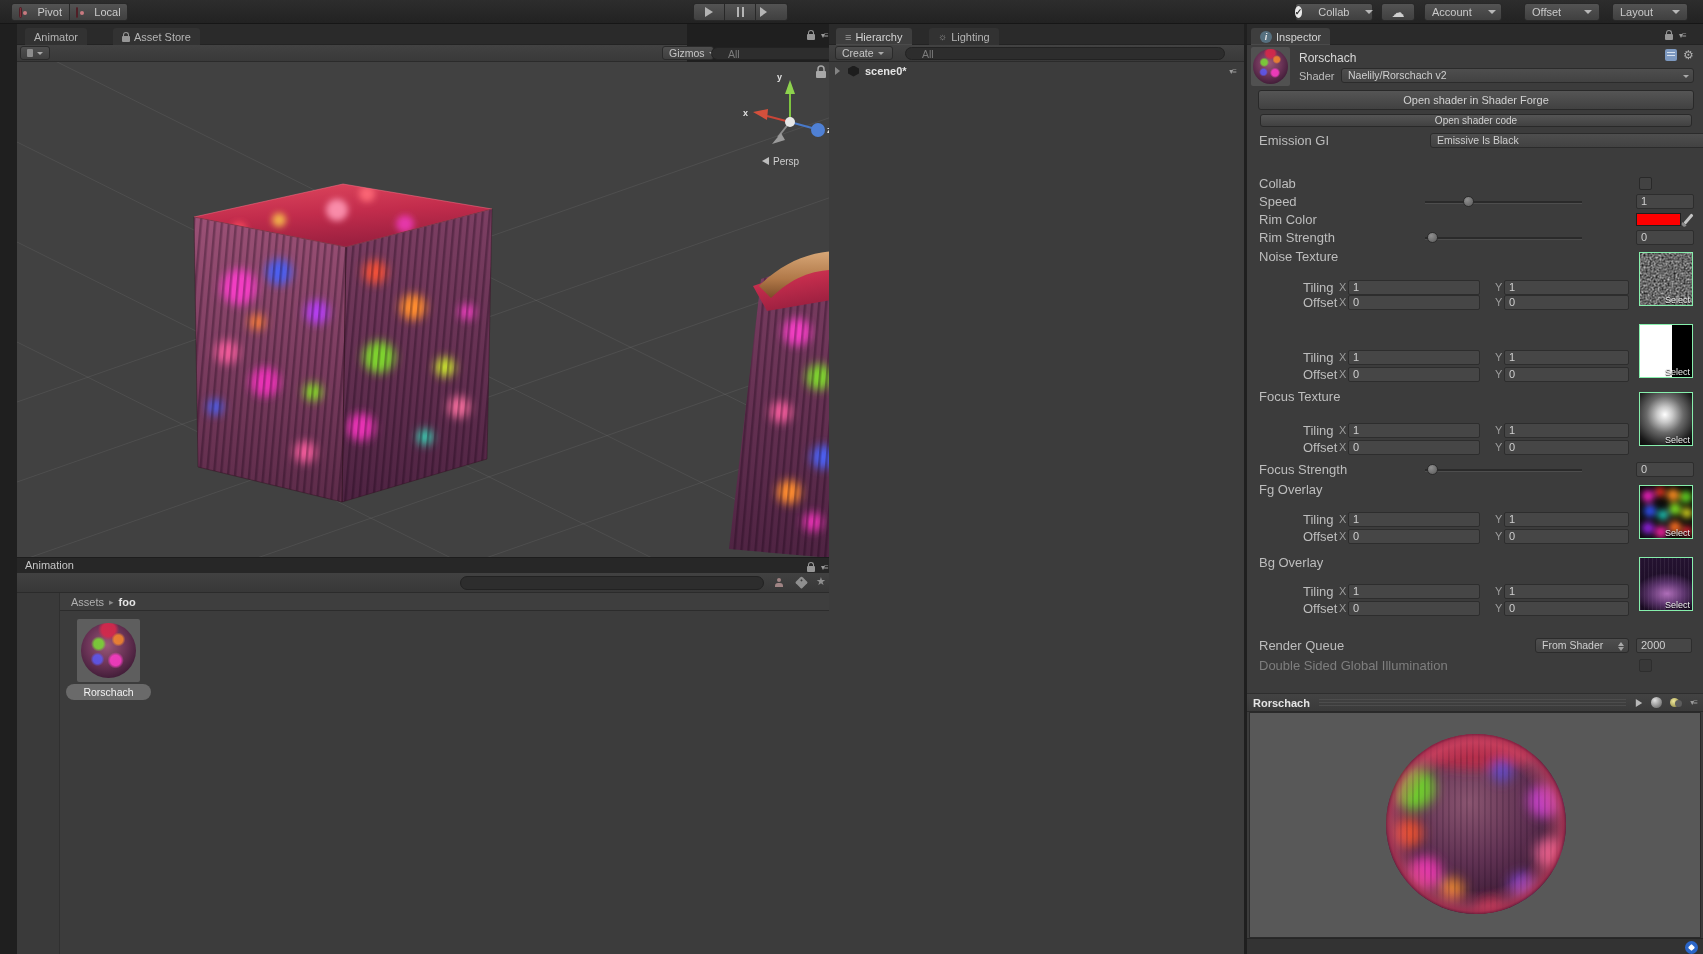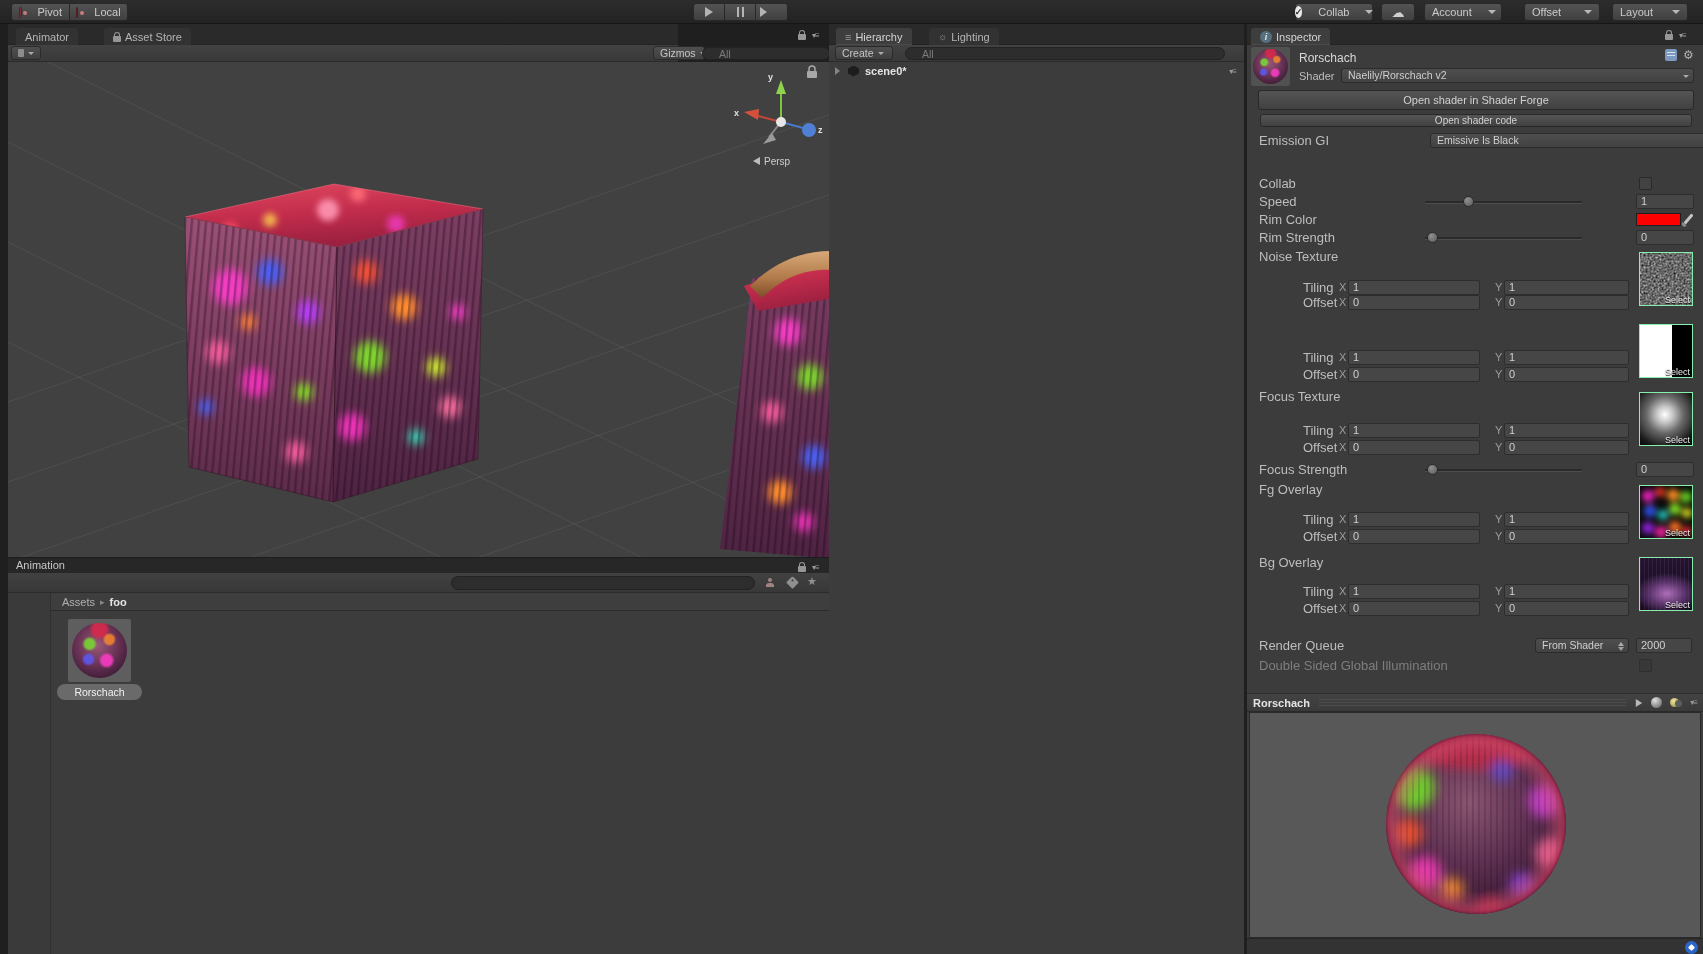--- a/index.html
+++ b/index.html
@@ -174,21 +174,21 @@
     <div class="tbtn" style="left:1524px;width:76px;justify-content:space-between">
       <span>Offset</span>
       <span class="caret"></span>
     </div>
     <div class="tbtn" style="left:1612px;width:76px;justify-content:space-between">
       <span>Layout</span>
       <span class="caret"></span>
     </div>
   </div>
 
-  <div class="pane" style="left:8px;width:670px">
+  <div class="pane" style="left:17px;width:670px">
     <div class="tabstrip">
       <div class="tab" style="left:8px">
         <span>Animator</span>
       </div>
       <div class="tab" style="left:96px">
         <span class="i-lock"></span>
         <span>Asset Store</span>
       </div>
       <div class="paneicons" style="left:790px">
         <span class="i-lock"></span>

